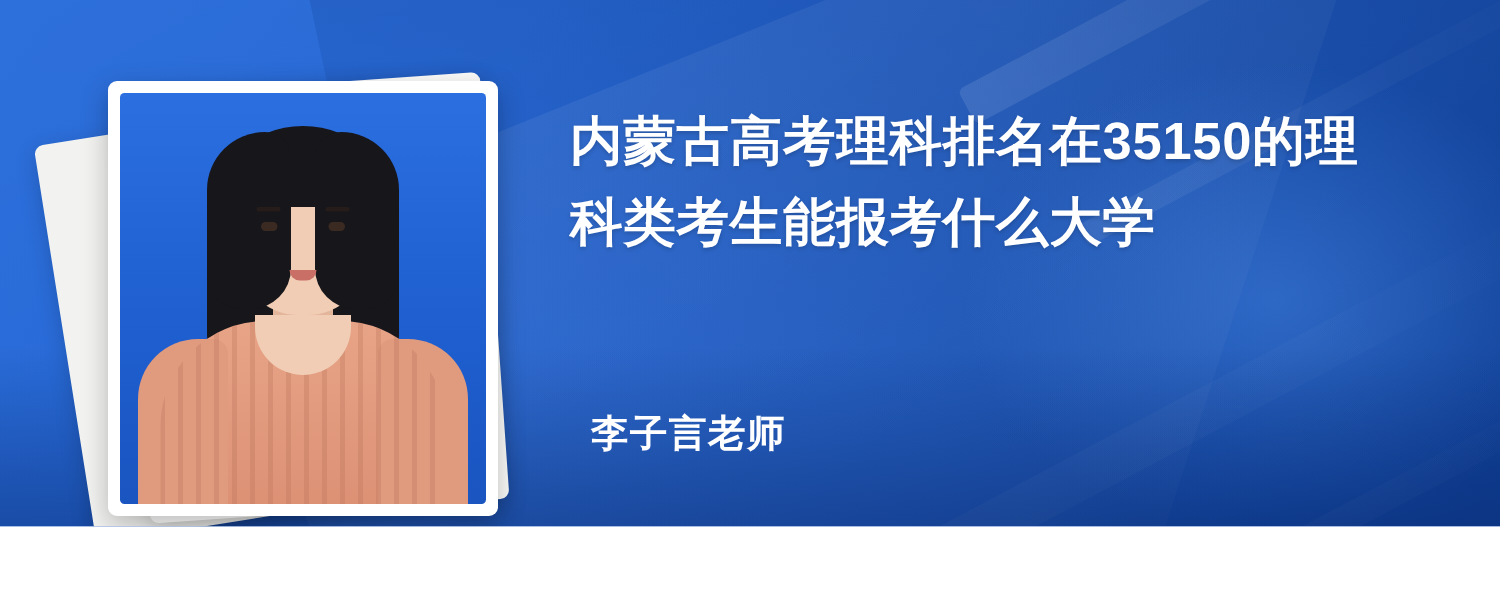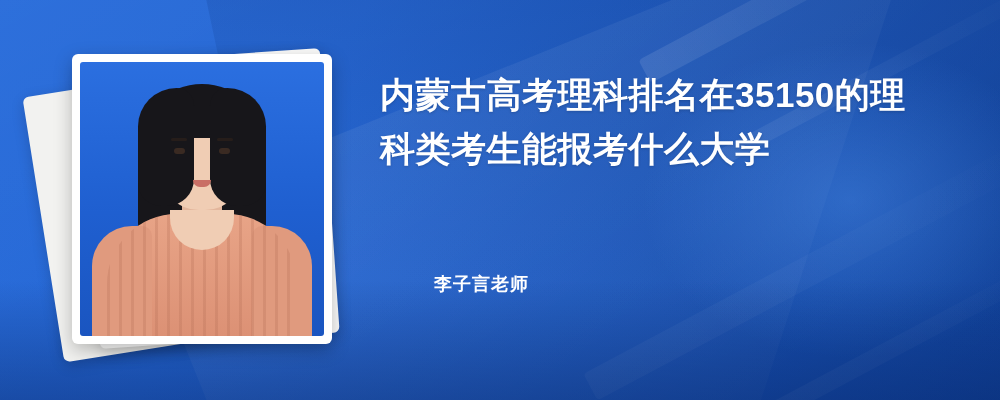--- a/index.html
+++ b/index.html
@@ -6,21 +6,21 @@
     margin: 0;
     padding: 0;
     background: #ffffff;
   }
   body {
     font-family: "Liberation Sans", sans-serif;
   }
   .banner {
     position: relative;
     width: 1000px;
-    height: 400px;
+    height: 351px;
     overflow: hidden;
     background: #1558c8;
   }
   
   .bg-base {
     position: absolute;
     inset: 0;
     background: linear-gradient(120deg, #1b63d8 0%, #1a5fd2 30%, #1452bb 60%, #0f3f96 100%);
   }
   .bg-diag-1 {
@@ -289,24 +289,23 @@
     line-height: 1.55;
     font-weight: bold;
     letter-spacing: 0.5px;
     text-shadow: 0 1px 3px rgba(0,0,0,0.18);
   }
   .author {
     position: absolute;
     left: 14px;
     top: 272px;
     color: #ffffff;
-    font-size: 18px;
+    font-size: 25px;
     font-weight: bold;
     letter-spacing: 1px;
-    margin-left: 40px;
   }
   .role {
     position: absolute;
     left: 0px;
     top: 318px;
     color: #d7e6ff;
     font-size: 19px;
     letter-spacing: 1px;
   }
 </style>

